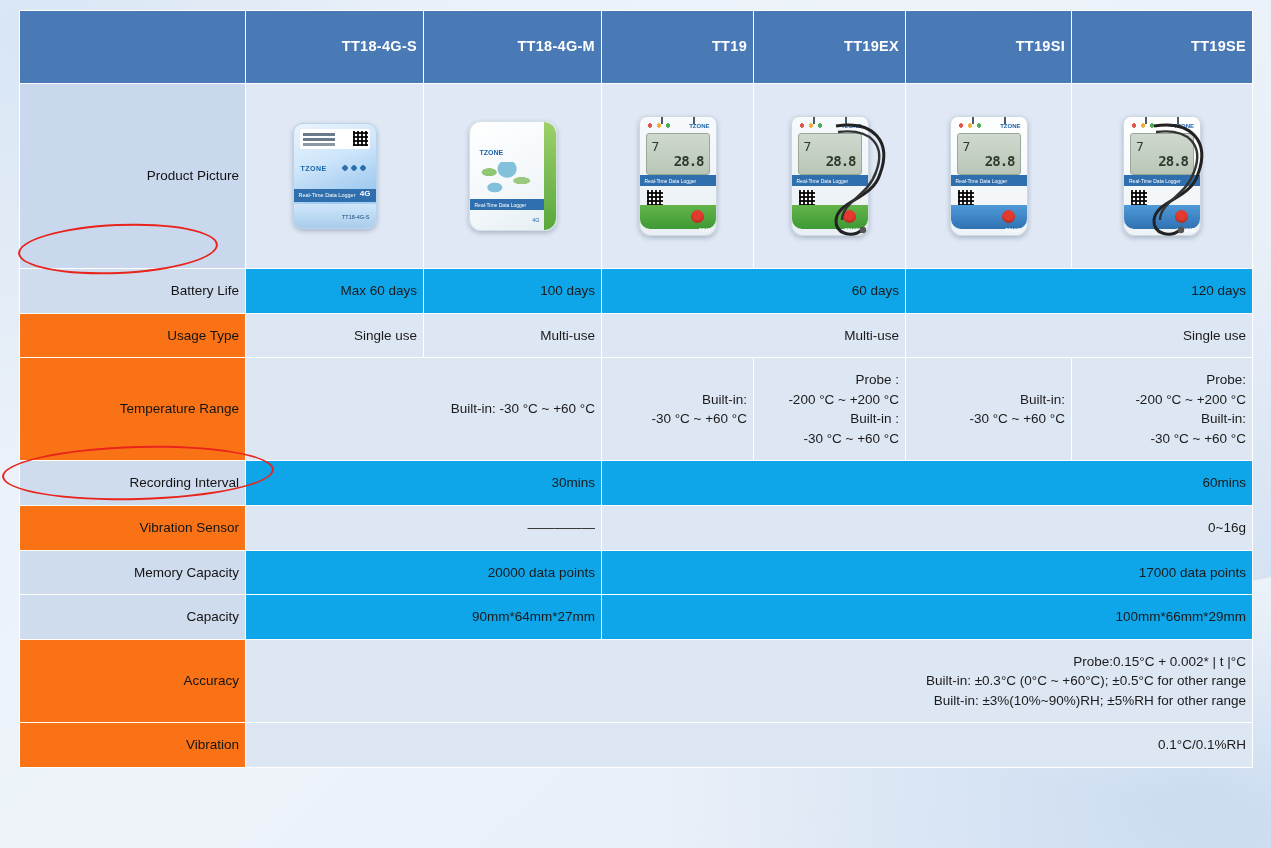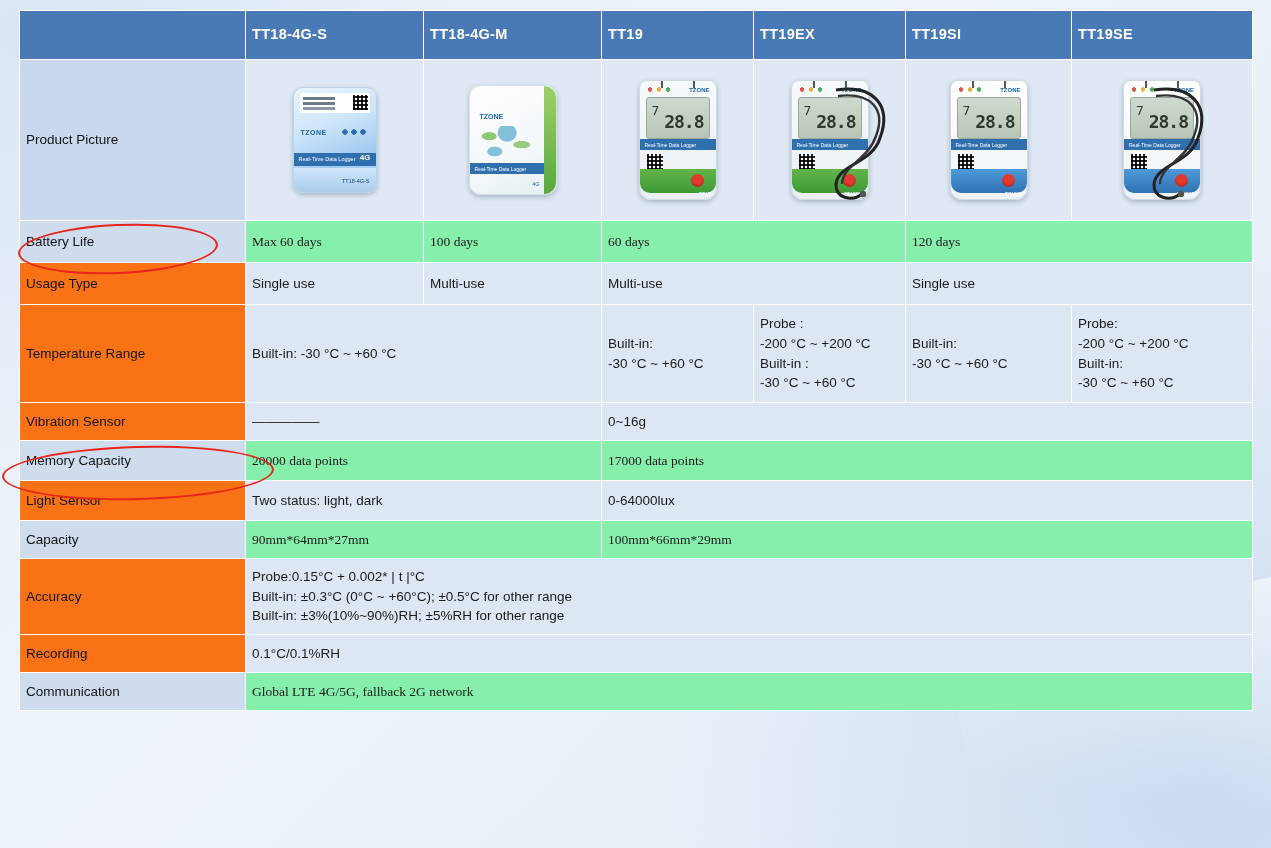--- a/index.html
+++ b/index.html
@@ -42,44 +42,44 @@
   }
   table {
     border-collapse: collapse;
     width: 1233px;
     table-layout: fixed;
     font-size: 13.5px;
     color: #1b1b1b;
   }
   td, th {
     border: 1px solid #ffffff;
-    text-align: left;
+    text-align: right;
     vertical-align: middle;
-    padding: 0 6px;
+    padding: 12px 6px;
     line-height: 1.45;
     font-weight: normal;
   }
   thead th {
     background: #4a7ab5;
     color: #ffffff;
     font-weight: bold;
     font-size: 14.5px;
     height: 48px;
     letter-spacing: .3px;
   }
   thead th.corner {
     background: #4a7ab5;
   }
   .rowlabel {
     background: #c9d8ec;
     font-size: 13.5px;
     color: #141414;
   }
   tr.r-odd td.val { background: #dde6f3; }
-  tr.r-even td.val { background: #86efac; font-family: Liberation Serif, serif; }
+  tr.r-even td.val { background: #0ea5e9; }
   tr.r-odd td.rowlabel { background: #f97316; }
   tr.r-even td.rowlabel { background: #cfdcee; }
 
   .pic-row td.val { background: #dfe8f4; height: 160px; }
   .pic-row td.rowlabel { background: #c9d8ec; height: 160px; }
 
   .multi { white-space: pre-line; }
 
   
   .dev-wrap {
@@ -208,21 +208,21 @@
     position:absolute; top:5px; right:6px; font-size:6px; font-weight:bold; color:#1b63a8;
   }
   .dev-t .screen {
     position:absolute; top:16px; left:6px; right:6px; height:40px;
     background: linear-gradient(180deg,#cfd9cf,#b9c6b6);
     border:1px solid #9aa89a; border-radius:3px;
   }
   .dev-t .screen .big {
     position:absolute; right:5px; bottom:3px;
     font-family: "DejaVu Sans Mono", monospace;
-    font-size:18px; font-weight:bold; color:#2d3a2d;
+    font-size:14px; font-weight:bold; color:#2d3a2d;
     letter-spacing:-1px;
   }
   .dev-t .screen .seven {
     position:absolute; left:5px; top:4px;
     font-family: "DejaVu Sans Mono", monospace;
     font-size:13px; color:#2d3a2d;
   }
   .dev-t .band {
     position:absolute; top:58px; left:0; right:0; height:11px; background:#2f6fae;
   }
@@ -461,60 +461,56 @@
 Built-in :
 -30 °C ~ +60 °C</td>
         <td class="val multi">Built-in:
 -30 °C ~ +60 °C</td>
         <td class="val multi">Probe:
 -200 °C ~ +200 °C
 Built-in:
 -30 °C ~ +60 °C</td>
       </tr>
 
+      <tr class="r-even" style="height:40px">
+        <td class="rowlabel">Recording Interval</td>
+        <td class="val" colspan="2">30mins</td>
+        <td class="val" colspan="4">60mins</td>
+      </tr>
 
       <tr class="r-odd" style="height:38px">
         <td class="rowlabel">Vibration Sensor</td>
         <td class="val" colspan="2">—————</td>
         <td class="val" colspan="4">0~16g</td>
       </tr>
 
       <tr class="r-even" style="height:40px">
         <td class="rowlabel">Memory Capacity</td>
         <td class="val" colspan="2">20000 data points</td>
         <td class="val" colspan="4">17000 data points</td>
       </tr>
 
-      <tr class="r-odd" style="height:40px">
-        <td class="rowlabel">Light Sensor</td>
-        <td class="val" colspan="2">Two status:  light, dark</td>
-        <td class="val" colspan="4">0-64000lux</td>
-      </tr>
 
       <tr class="r-even" style="height:38px">
         <td class="rowlabel">Capacity</td>
         <td class="val" colspan="2">90mm*64mm*27mm</td>
         <td class="val" colspan="4">100mm*66mm*29mm</td>
       </tr>
 
       <tr class="r-odd" style="height:76px">
         <td class="rowlabel">Accuracy</td>
         <td class="val multi" colspan="6">Probe:0.15°C + 0.002* | t |°C
 Built-in: ±0.3°C (0°C ~ +60°C); ±0.5°C  for other range
 Built-in: ±3%(10%~90%)RH; ±5%RH for other range</td>
       </tr>
 
 
       <tr class="r-odd" style="height:38px">
-        <td class="rowlabel">Recording</td>
+        <td class="rowlabel">Vibration</td>
         <td class="val" colspan="6">0.1°C/0.1%RH</td>
       </tr>
 
-      <tr class="r-even" style="height:38px">
-        <td class="rowlabel">Communication</td>
-        <td class="val" colspan="6">Global LTE 4G/5G, fallback 2G network</td>
-      </tr>
     </tbody>
   </table>
 </div>
 
 <div class="marker" id="marker-battery"></div>
 <div class="marker" id="marker-interval"></div>
 
 </body></html>

